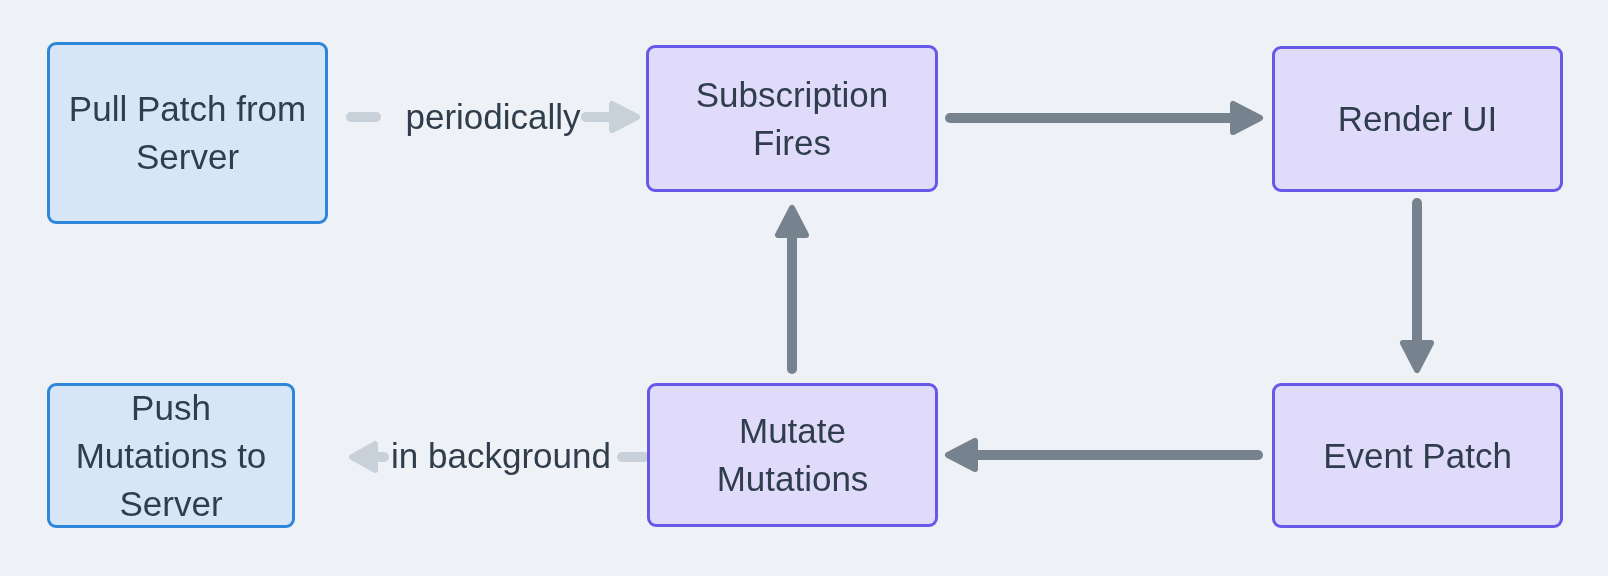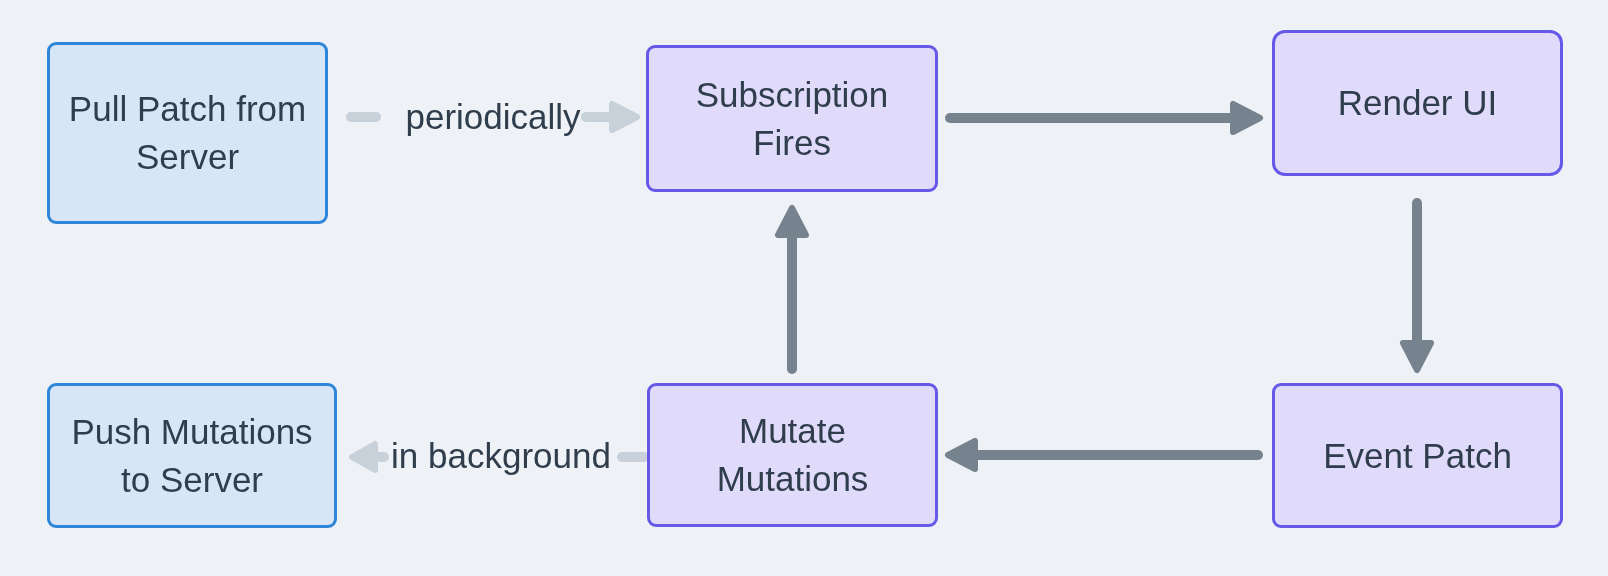--- a/index.html
+++ b/index.html
@@ -43,24 +43,24 @@
   .node-blue {
     background: var(--node-blue-fill);
     border: 3.5px solid var(--node-blue-border);
   }
   .node-purple {
     background: var(--node-purple-fill);
     border: 3.5px solid var(--node-purple-border);
   }
   .node-pull   { left: 47px;   top: 42px;  width: 281px; height: 182px; }
   .node-subs   { left: 646px;  top: 45px;  width: 292px; height: 147px; }
-  .node-render { left: 1272px; top: 30px;  width: 291px; height: 146px; border-radius: 13px; }
+  .node-render { left: 1272px; top: 46px;  width: 291px; height: 146px; }
   .node-event  { left: 1272px; top: 383px; width: 291px; height: 145px; }
   .node-mutate { left: 647px;  top: 383px; width: 291px; height: 144px; }
-  .node-push   { left: 47px;   top: 383px; width: 290px; height: 145px; }
+  .node-push   { left: 47px;   top: 383px; width: 248px; height: 145px; }
   .edge-label {
     position: absolute;
     transform: translate(-50%, -50%);
     font-size: 35px;
     font-weight: 500;
     color: var(--text-color);
     white-space: nowrap;
   }
   .label-periodically { left: 493px; top: 117px; }
   .label-in-background { left: 501px; top: 456px; }

